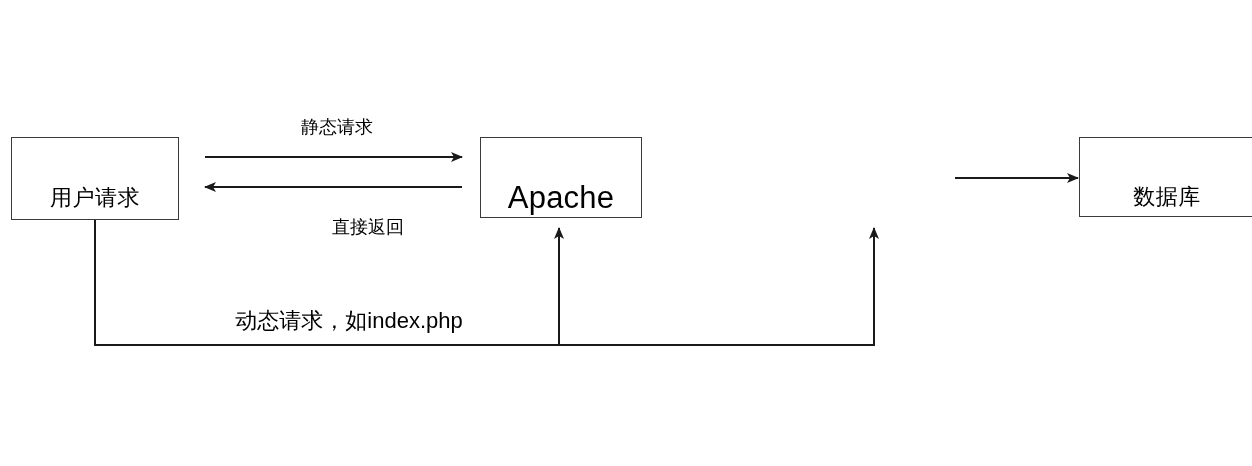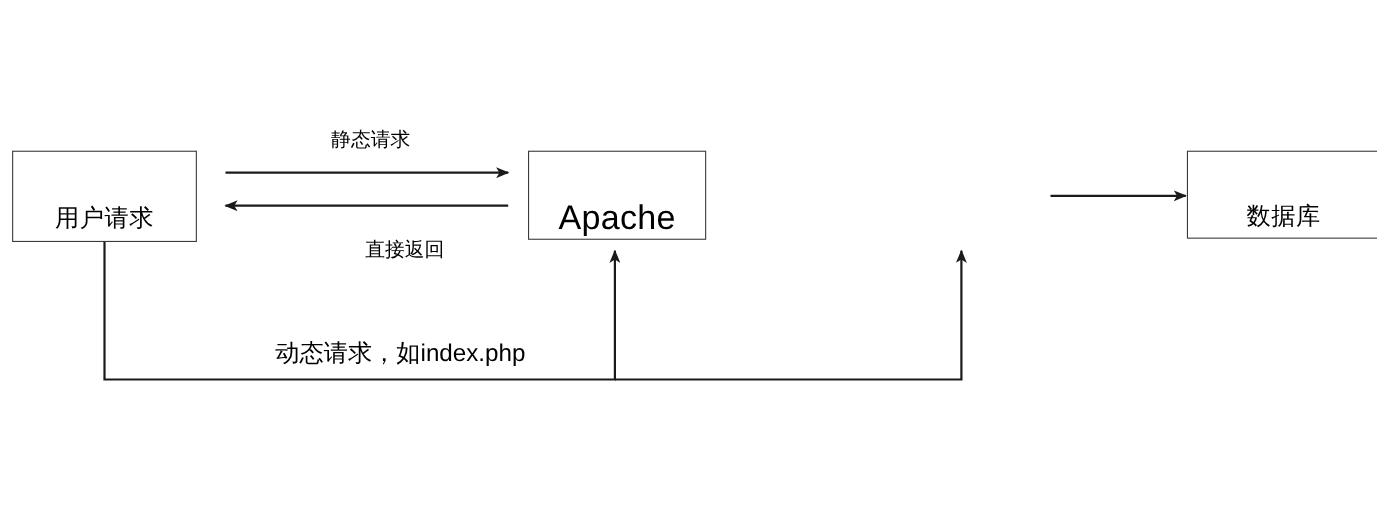--- a/index.html
+++ b/index.html
@@ -95,16 +95,16 @@
 
 
   <div class="node-box" style="left:1079px; top:137px; width:176px; height:80px;">
     <span class="node-label">数据库</span>
   </div>
 
   <div class="edge-label" style="left:337px; top:127px; transform:translate(-50%,-50%);">静态请求</div>
 
   <div class="edge-label" style="left:339px; top:227px; transform:translate(-50%,-50%);margin-left:29px;">直接返回</div>
 
-  <div class="edge-label latin-mixed" style="left:364px; top:321px; transform:translate(-50%,-50%);">动态请求，如index.php</div>
+  <div class="edge-label latin-mixed" style="left:349px; top:321px; transform:translate(-50%,-50%);">动态请求，如index.php</div>
 
 
 </div>
 
 </body></html>

